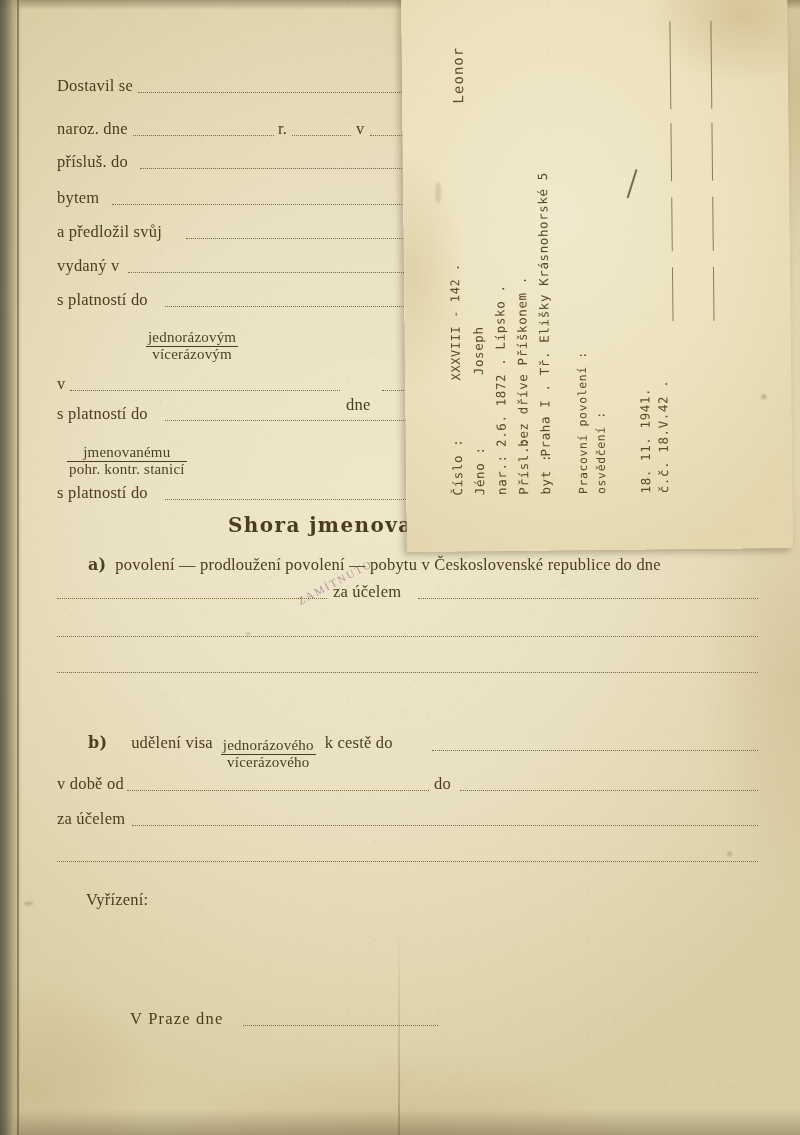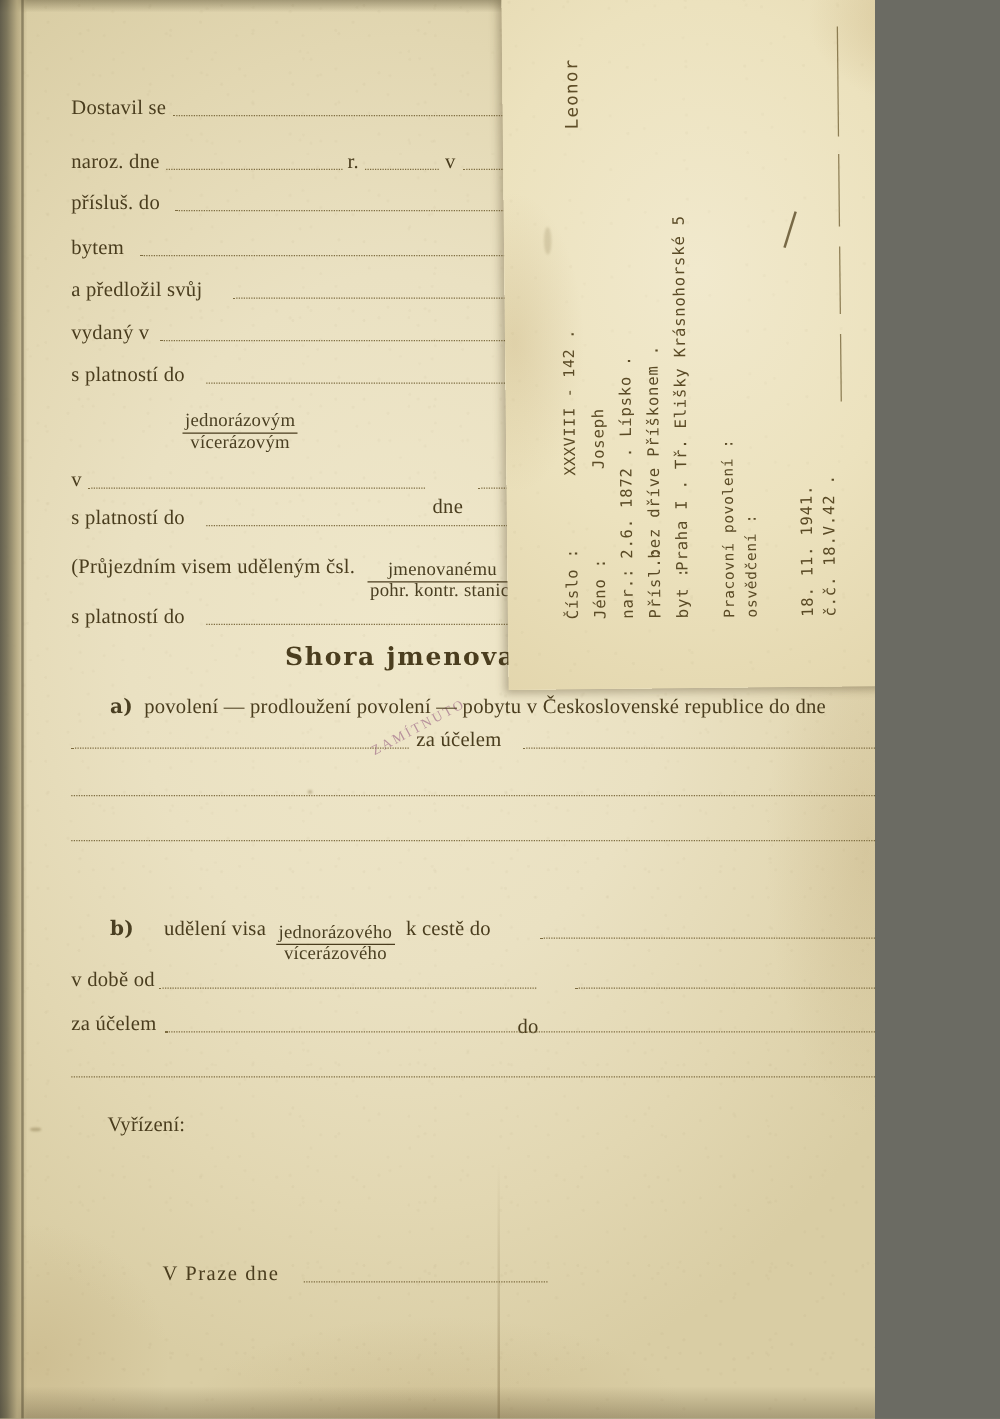--- a/index.html
+++ b/index.html
@@ -2,21 +2,21 @@
 <html><head>
 <meta charset="utf-8">
 <style>
   html, body {
     margin: 0;
     padding: 0;
     background: #6b6b63;
   }
   #page {
     position: relative;
-    width: 700px;
+    width: 800px;
     height: 1135px;
     overflow: hidden;
     background: #e8dfc0;
     font-family: "Liberation Serif", serif;
   }
   
   #paper-base {
     position: absolute;
     inset: 0;
     background:
@@ -292,21 +292,20 @@
       <span class="lbl">dne</span>
     </div>
     <div class="dotline" style="left:382px; top:390px; width:376px;"></div>
 
     <div class="row" style="left:57px; top:404px;">
       <span class="lbl">s platností do</span>
     </div>
     <div class="dotline" style="left:165px; top:420px; width:593px;"></div>
 
     <div class="row" style="left:57px; top:443px;">
-      <span class="lbl">(Průjezdním visem uděleným čsl.</span>
       <span class="frac" style="margin-left:10px;">
         <span class="top">jmenovanému</span>
         <span class="bot">pohr. kontr. stanicí</span>
       </span>
     </div>
 
     <div class="row" style="left:57px; top:483px;">
       <span class="lbl">s platností do</span>
     </div>
     <div class="dotline" style="left:165px; top:499px; width:593px;"></div>
@@ -335,21 +334,21 @@
         <span class="bot">vícerázového</span>
       </span>
       <span class="lbl" style="margin-left:9px;">k cestě do</span>
     </div>
     <div class="dotline" style="left:432px; top:750px; width:326px;"></div>
 
     <div class="row" style="left:57px; top:774px;">
       <span class="lbl">v době od</span>
     </div>
     <div class="dotline" style="left:127px; top:790px; width:302px;"></div>
-    <div class="row" style="left:414px; top:774px;margin-top:37px;">
+    <div class="row" style="left:434px; top:774px;">
       <span class="lbl">do</span>
     </div>
     <div class="dotline" style="left:460px; top:790px; width:298px;"></div>
 
     <div class="row" style="left:57px; top:809px;">
       <span class="lbl">za účelem</span>
     </div>
     <div class="dotline" style="left:132px; top:825px; width:626px;"></div>
     <div class="dotline" style="left:57px; top:861px; width:701px;"></div>
 

